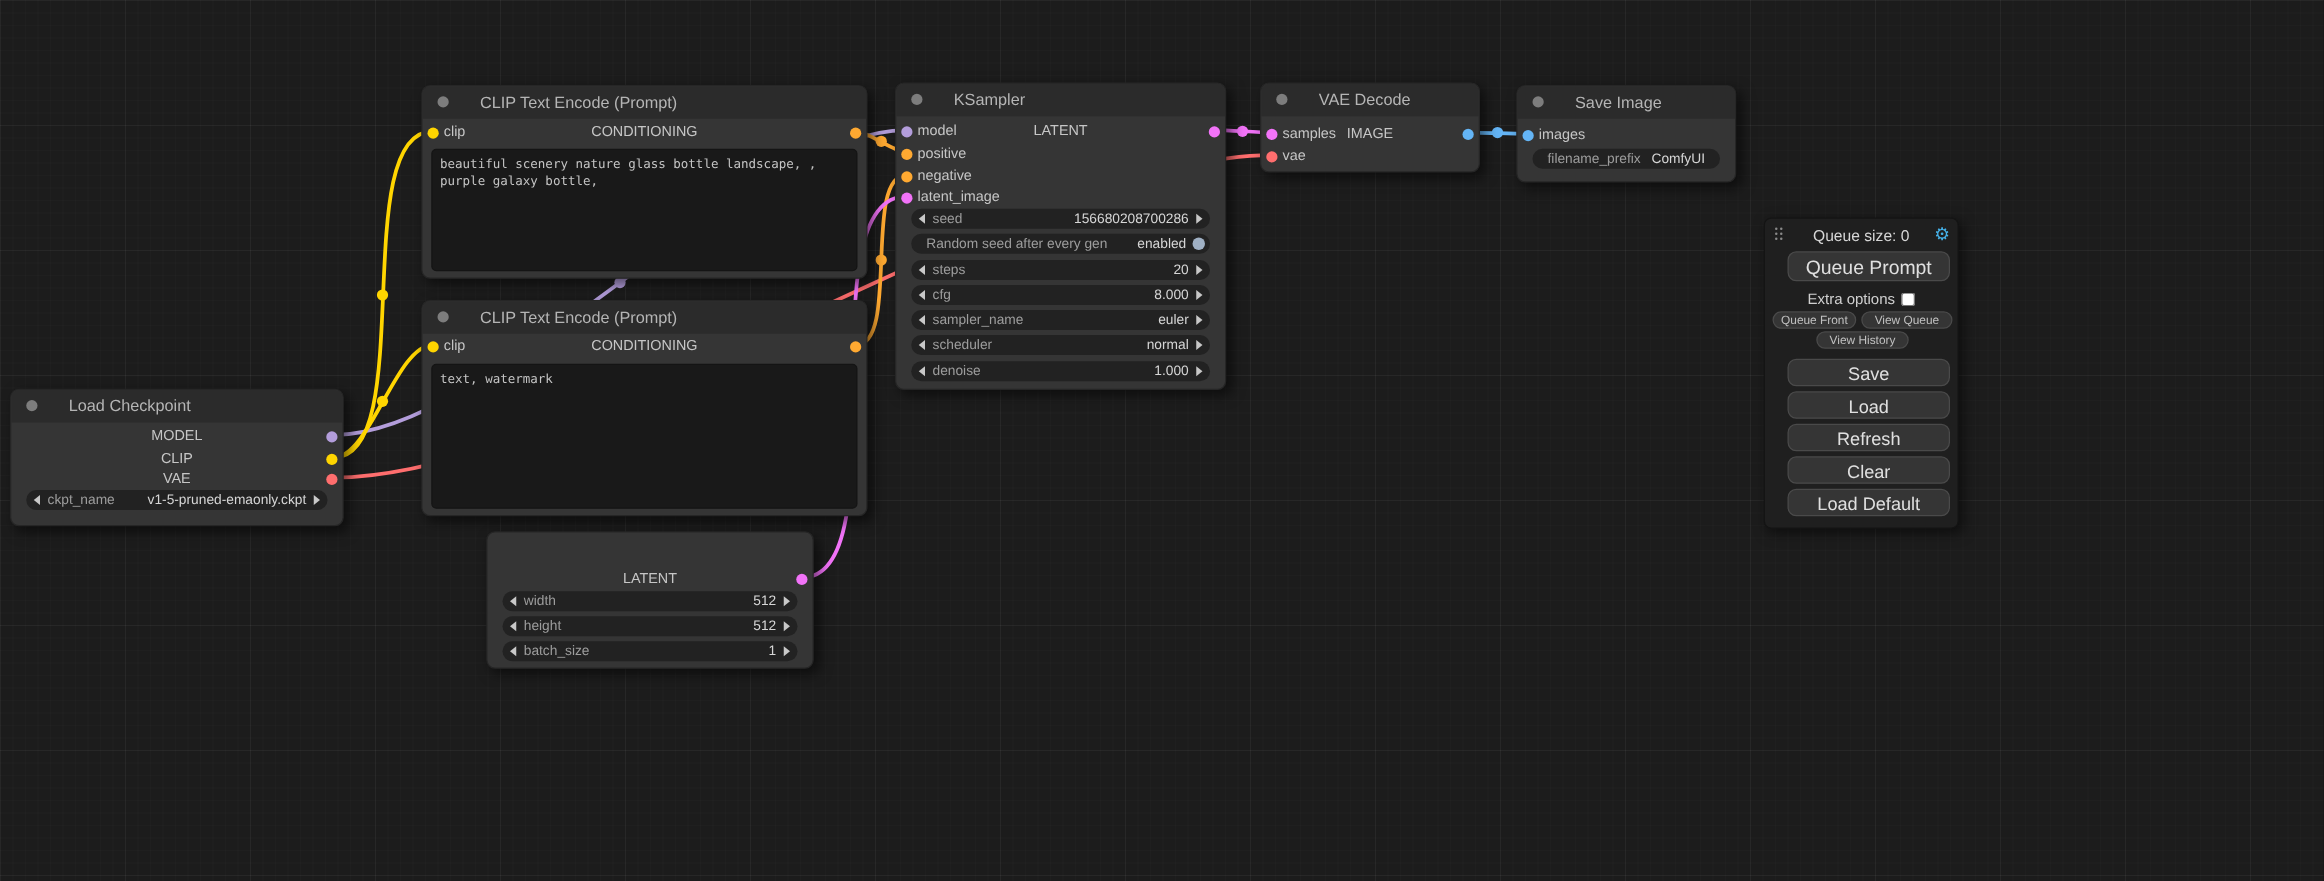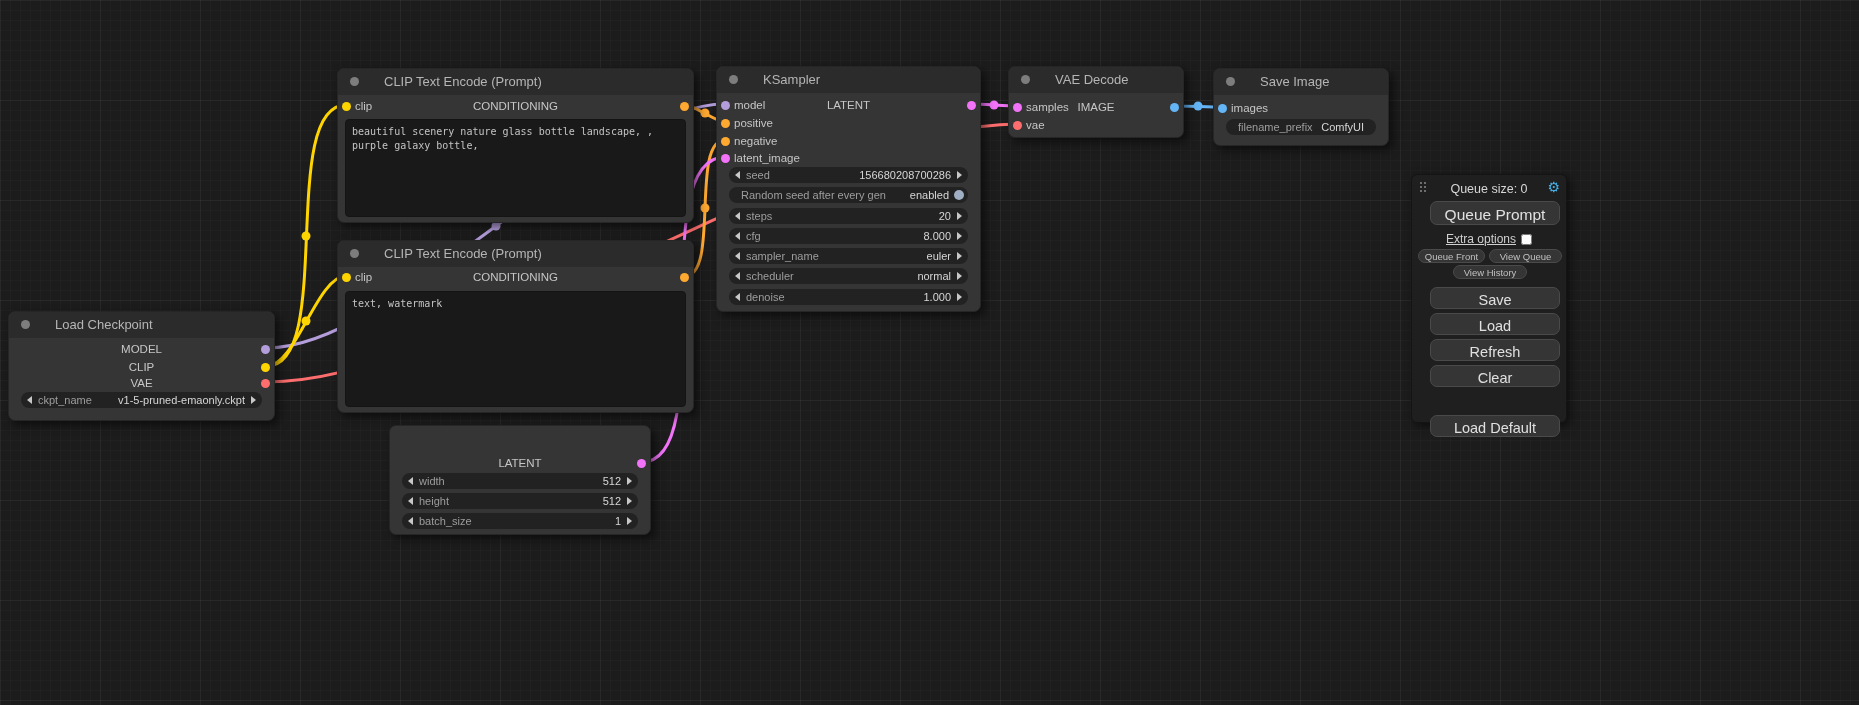--- a/index.html
+++ b/index.html
@@ -95,21 +95,21 @@
     background:#353535; border:1px solid #4a4a4a; border-radius:7px;
     color:#e0e0e0; font-size:14.5px; font-family:inherit; cursor:pointer; padding:4px;
   }
   .qbtn.big { height:24px; font-size:15.5px; }
   .qpill {
     position:absolute; height:14px; background:#353535; border:1px solid #4a4a4a;
     border-radius:8px; color:#c0c0c0; font-size:9.5px; line-height:11px;
     font-family:inherit; cursor:pointer; padding:0;
   }
   .qextra { position:absolute; top:57px; left:0; right:0; display:flex;
-            justify-content:center; align-items:center; gap:5px; font-size:12px; color:#d0d0d0;text-decoration:underline; }
+            justify-content:center; align-items:center; gap:5px; font-size:12px; color:#d0d0d0; }
   .qcheck { width:11px; height:11px; accent-color:#888; cursor:pointer; }
 </style>
 </head>
 <body>
 
 <div class="canvas">
 
   <svg class="wires" width="1859" height="705">
     <path d="M267,348 C395,348 597,104 725,104" stroke="#b39ddb"></path>
     <path d="M267,366 C335,366 278,105 346,105" stroke="#ffd500"></path>
@@ -330,16 +330,16 @@
       <span>Extra options</span>
       <input type="checkbox" class="qcheck" style="">
     </div>
     <button class="qpill" style="top:74px;left:6px;width:67px;">Queue Front</button>
     <button class="qpill" style="top:74px;left:77px;width:73px;">View Queue</button>
     <button class="qpill" style="top:90px;left:41px;width:74px;">View History</button>
     <button class="qbtn" style="top:112px;">Save</button>
     <button class="qbtn" style="top:138px;">Load</button>
     <button class="qbtn" style="top:164px;">Refresh</button>
     <button class="qbtn" style="top:190px;">Clear</button>
-    <button class="qbtn" style="top:216px;margin-top:24px;">Load Default</button>
+    <button class="qbtn" style="top:216px;">Load Default</button>
   </div>
 
 </div>
 
 </body></html>

